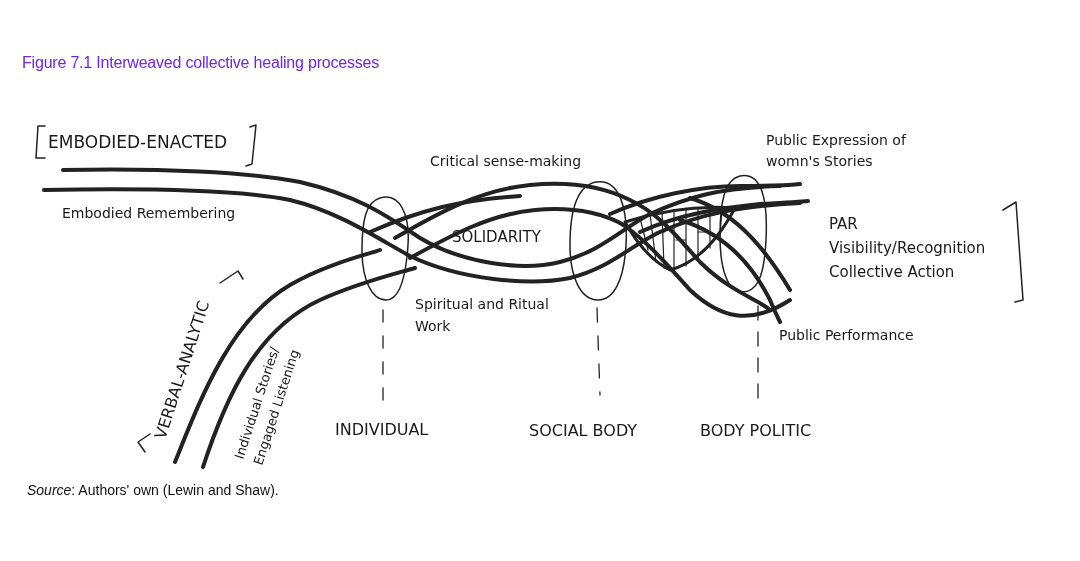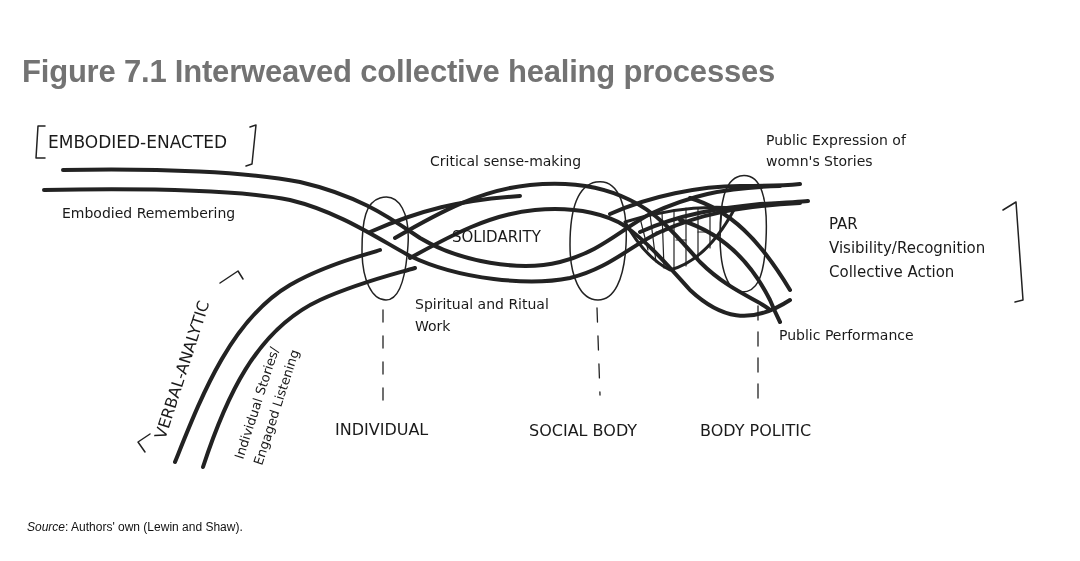--- a/index.html
+++ b/index.html
@@ -1,18 +1,18 @@
 <!DOCTYPE html>
 <html><head>
 <meta charset="utf-8">
 <style>
   html, body { margin: 0; padding: 0; background: #ffffff; }
   body { width: 1080px; height: 561px; position: relative; overflow: hidden; font-family: "Liberation Sans", sans-serif; }
-  .title { position: absolute; left: 22px; top: 54px; font-size: 31px; font-weight: bold; color: #737373; letter-spacing: -0.2px; white-space: nowrap; }
-  .source { position: absolute; left: 27px; top: 520px; font-size: 12px; color: #111; white-space: nowrap; }
+  .title { position: absolute; left: 22px; top: 54px; font-size: 16px; font-weight: normal; color: #6d28d9; letter-spacing: -0.2px; white-space: nowrap; }
+  .source { position: absolute; left: 27px; top: 482px; font-size: 14px; color: #111; white-space: nowrap; }
   .source em { font-style: italic; }
   svg.diagram { position: absolute; left: 0; top: 0; }
   .lbl { font-family: "DejaVu Sans", sans-serif; fill: #1a1a1a; }
 </style>
 </head>
 <body>
 
 <div class="title">Figure 7.1 Interweaved collective healing processes</div>
 
 <svg class="diagram" width="1080" height="561" viewBox="0 0 1080 561" xmlns="http://www.w3.org/2000/svg">

